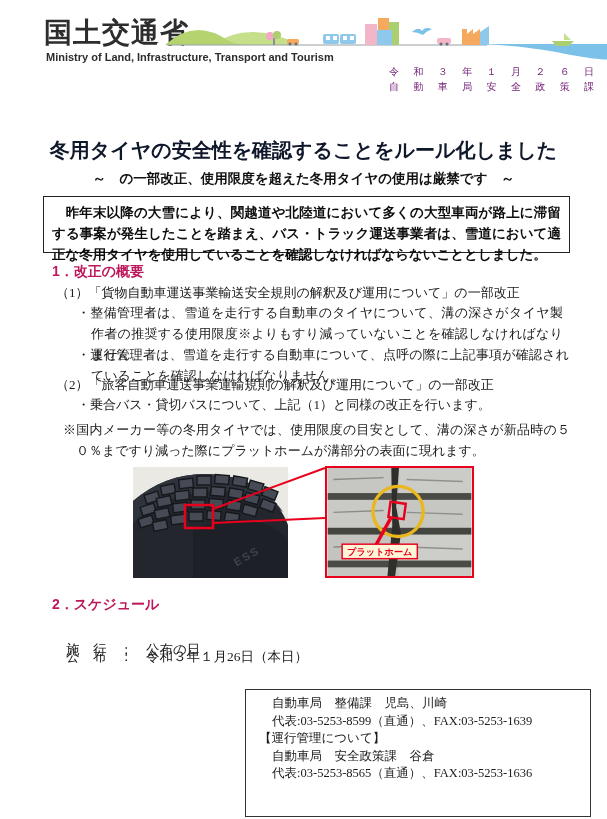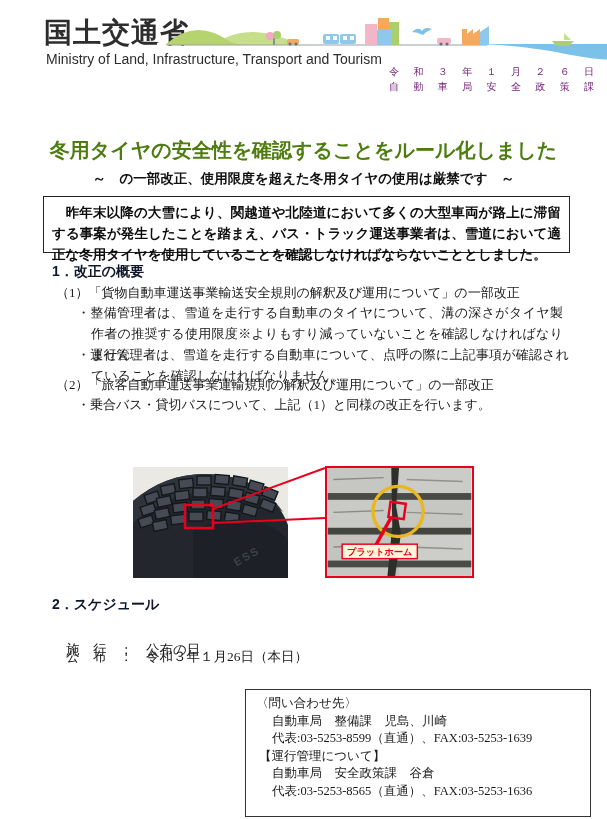--- a/index.html
+++ b/index.html
@@ -6,41 +6,41 @@
   html,body { background:#ffffff; }
   .page {
     position:relative; width:607px; height:819px; background:#ffffff;
     font-family:"Liberation Serif", serif; color:#1a1a1a; overflow:hidden;
   }
 
   
   .logo-ja { position:absolute; left:44px; top:14px; font-family:"Liberation Sans",sans-serif;
              font-size:28px; font-weight:bold; color:#2d2d2d; letter-spacing:1px; }
   .logo-en { position:absolute; left:46px; top:51px; font-family:"Liberation Sans",sans-serif;
-             font-size:14px; color:#2d2d2d; white-space:nowrap; }
+             font-size:11px; color:#2d2d2d; white-space:nowrap;font-weight:bold; }
   .press-release { position:absolute; left:449px; top:5px; font-family:"Liberation Sans",sans-serif;
              font-size:19px; color:#595959; }
   .header-art { position:absolute; left:137px; top:14px; }
 
   .date-block { position:absolute; left:389px; top:64px; width:205px;
              font-family:"Liberation Sans",sans-serif; font-size:10px; color:#701a75; }
   .date-block > div { text-align:justify; text-align-last:justify; line-height:15px; }
 
   .doc-title { position:absolute; left:0; top:137px; width:100%; text-align:center;
-             font-family:"Liberation Sans",sans-serif; font-weight:bold; font-size:20px; color:#4d7c0f; }
+             font-family:"Liberation Sans",sans-serif; font-weight:bold; font-size:20px; color:#0f172a; }
   .doc-subtitle { position:absolute; left:0; top:170px; width:100%; text-align:center;
              font-family:"Liberation Sans",sans-serif; font-weight:bold; font-size:13.5px; color:#111; }
 
   .lead-box { position:absolute; left:43px; top:196px; width:527px; height:57px;
              border:1.5px solid #222; padding:5px 8px 5px 8px;
              font-family:Liberation Serif, serif; font-weight:bold; font-size:13.5px;
              line-height:21px; text-align:justify; color:#0d0d0d; }
 
   .sec-heading { position:absolute; font-family:"Liberation Sans",sans-serif; font-weight:bold;
-             font-size:14px; color:#0f172a; }
+             font-size:14px; color:#be185d; }
   .p-item { position:absolute; font-size:13px; line-height:21px; color:#1a1a1a; }
   .hang { padding-left:14px; text-indent:-14px; text-align:justify; }
 
   .note { position:absolute; left:63px; top:419px; width:507px; font-size:13px; line-height:21px;
           padding-left:13px; text-indent:-13px; text-align:justify; }
 
   .fig-left  { position:absolute; left:133px; top:467px; }
   .fig-right { position:absolute; left:325px; top:466px; border:2px solid #e8001c; display:block; }
   .fig-overlay { position:absolute; left:130px; top:455px; pointer-events:none; }
 
@@ -119,20 +119,21 @@
 
   <div class="lead-box">　昨年末以降の大雪により、関越道や北陸道において多くの大型車両が路上に滞留する事案が発生したことを踏まえ、バス・トラック運送事業者は、雪道において適正な冬用タイヤを使用していることを確認しなければならないこととしました。</div>
 
   <div class="sec-heading" style="left:52px; top:263px;">1．改正の概要</div>
   <div class="p-item" style="left:56px; top:282px; width:514px;">（1）「貨物自動車運送事業輸送安全規則の解釈及び運用について」の一部改正</div>
   <div class="p-item hang" style="left:77px; top:302px; width:486px;">・整備管理者は、雪道を走行する自動車のタイヤについて、溝の深さがタイヤ製作者の推奨する使用限度※よりもすり減っていないことを確認しなければなりません。</div>
   <div class="p-item hang" style="left:77px; top:344px; width:492px;">・運行管理者は、雪道を走行する自動車について、点呼の際に上記事項が確認されていることを確認しなければなりません。</div>
   <div class="p-item" style="left:56px; top:374px; width:514px;">（2）「旅客自動車運送事業運輸規則の解釈及び運用について」の一部改正</div>
   <div class="p-item hang" style="left:77px; top:394px; width:486px;">・乗合バス・貸切バスについて、上記（1）と同様の改正を行います。</div>
 
+  <div class="note">※国内メーカー等の冬用タイヤでは、使用限度の目安として、溝の深さが新品時の５０％まですり減った際にプラットホームが溝部分の表面に現れます。</div>
 
   <svg class="fig-left" width="155" height="111" viewBox="0 0 155 111">
     <rect width="155" height="111" fill="#ebe9e4"></rect>
     <path d="M0,34 C28,10 62,2 98,10 C126,16 146,34 155,58 L155,111 L0,111 Z" fill="#23262d"></path>
     <path d="M0,34 C28,10 62,2 98,10 C120,15 138,27 150,45 C135,32 112,24 86,24 C52,24 22,36 0,56 Z" fill="#2f333c"></path>
     <g fill="#454a55" stroke="#15171b" stroke-width="1.4">
       <rect x="12" y="26" width="14" height="9" transform="rotate(-18 19 30)"></rect>
       <rect x="28" y="18" width="14" height="9" transform="rotate(-12 35 22)"></rect>
       <rect x="46" y="12" width="14" height="9" transform="rotate(-6 53 16)"></rect>
       <rect x="64" y="9" width="14" height="9"></rect>
@@ -206,21 +207,20 @@
     <span class="sep">：</span>
     <span>令和３年１月26日（本日）</span>
   </div>
   <div class="sched-row" style="top:641px;">
     <span>施　行</span>
     <span class="sep">：</span>
     <span>公布の日</span>
   </div>
 
   <div class="contact-box">
-    <div>〈問い合わせ先〉</div>
     <div class="ind2">自動車局　整備課　児島、川崎</div>
     <div class="ind2">代表:03-5253-8599（直通）、FAX:03-5253-1639</div>
     <div class="ind1">【運行管理について】</div>
     <div class="ind2">自動車局　安全政策課　谷倉</div>
     <div class="ind2">代表:03-5253-8565（直通）、FAX:03-5253-1636</div>
   </div>
 
 </div>
 
 </body></html>

